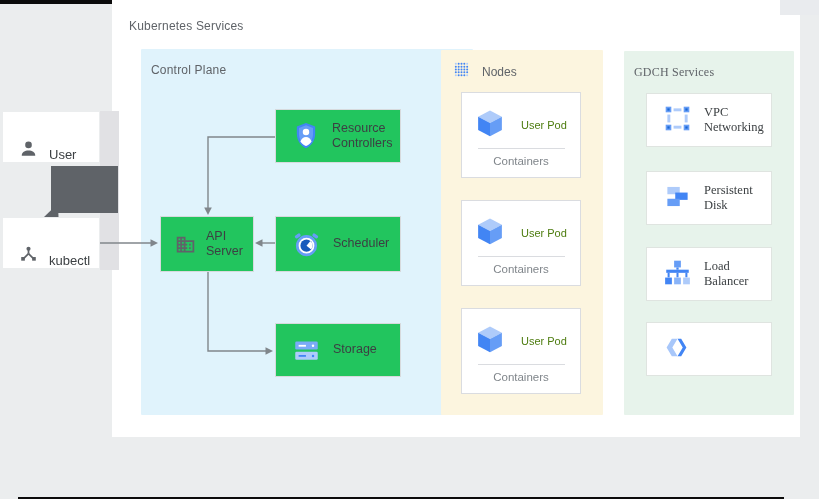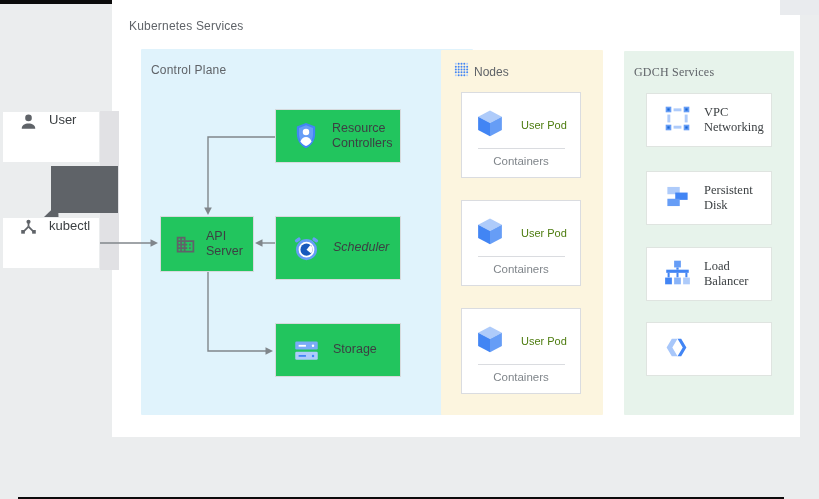--- a/index.html
+++ b/index.html
@@ -10,45 +10,45 @@
   .abs { position:absolute; }
 
   .black-strip-top { left:0; top:0; width:112px; height:4px; background:#0b0b0b; }
   .canvas { left:112px; top:0; width:688px; height:437px; background:#ffffff; }
   .top-right-notch { left:780px; top:0; width:39px; height:15px; background:#e9ebee; }
   .actor-shadow-band { left:100px; top:111px; width:19px; height:159px; background:#e1e1e4; }
   .black-strip-bottom { left:18px; top:497px; width:766px; height:2px; background:#0b0b0b; }
 
   .cluster-label { left:129px; top:19px; font-size:12px; color:#5f6368; letter-spacing:.2px; }
 
-  .actor-box { left:3px; width:96px; height:50px; background:#ffffff; display:flex; align-items:flex-start; padding-left:16px; }
+  .actor-box { left:3px; width:96px; height:50px; background:#ffffff; display:flex; align-items:flex-end; padding-left:16px; }
   .actor-box .lbl { margin-left:11px; font-size:13px; color:#3c4043; }
   #user-box { top:112px; }
   #kubectl-box { top:218px; }
 
   .panel { border-radius:1px; }
   .panel-label { position:absolute; left:10px; top:14px; font-size:12px; color:#5f6368; letter-spacing:.2px; }
 
   #control-plane-panel { left:141px; top:49px; width:332px; height:366px; background:#e0f3fc; }
   #nodes-panel { left:441px; top:50px; width:162px; height:365px; background:#fcf5df; }
   #gdch-panel { left:624px; top:51px; width:170px; height:364px; background:#e7f3eb;font-family:Liberation Serif, serif; }
 
   .node-card { position:absolute; background:#22c55e; border:1px solid #d7dadd; display:flex; align-items:center; }
   .node-card .txt { font-size:12.5px; line-height:1.22; color:#3c4043; }
   .node-card .icon { flex:0 0 auto; display:flex; }
 
   #rc-box      { left:275px; top:109px; width:126px; height:54px; padding-left:17px; }
   #api-box     { left:160px; top:216px; width:94px;  height:56px; padding-left:14px; }
-  #sched-box   { left:275px; top:216px; width:126px; height:64px; padding-left:17px;font-style:italic; }
+  #sched-box   { left:275px; top:216px; width:126px; height:56px; padding-left:17px; }
   #storage-box { left:275px; top:323px; width:126px; height:54px; padding-left:17px; }
   #rc-box .txt, #sched-box .txt, #storage-box .txt { margin-left:13px; width:74px; }
   #api-box .txt { margin-left:10px; width:48px; }
 
   .nodes-header { position:absolute; left:12px; top:11px; display:flex; align-items:center; }
-  .nodes-header .hlbl { margin-left:4px; font-size:12px; color:#5f6368; }
+  .nodes-header .hlbl { margin-left:12px; font-size:12px; color:#5f6368; }
 
   .pod-card { position:absolute; left:20px; width:120px; height:86px; background:#ffffff; border:1px solid #dadce0; }
   .pod-row { position:absolute; left:13px; top:15px; display:flex; align-items:center; }
   .pod-row .plbl { margin-left:16px; font-size:11px; color:#4d7c0f; }
   .pod-divider { position:absolute; left:16px; top:55px; width:87px; height:1px; background:#dadce0; }
   .pod-sub { position:absolute; left:0; top:62px; width:100%; text-align:center; font-size:11.5px; color:#80868b; }
   #pod-1 { top:42px; } #pod-2 { top:150px; } #pod-3 { top:258px; }
 
   .svc-card { position:absolute; left:22px; width:126px; height:54px; background:#ffffff; border:1px solid #dfe4e0; display:flex; align-items:center; padding-left:17px; }
   .svc-card .txt { margin-left:13px; width:70px; font-size:12.5px; line-height:1.22; color:#3c4043; }

